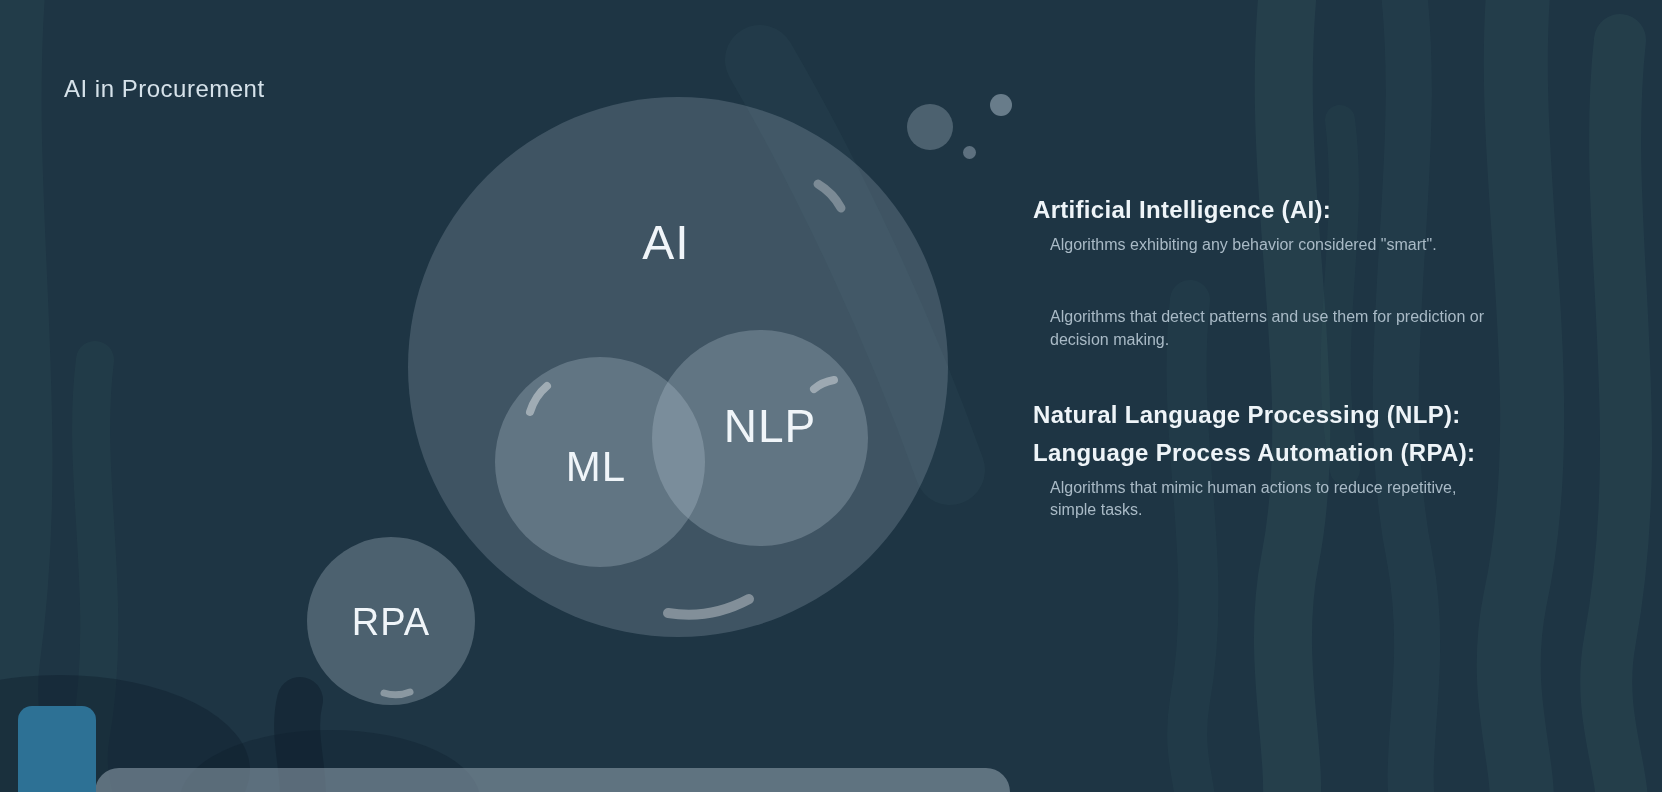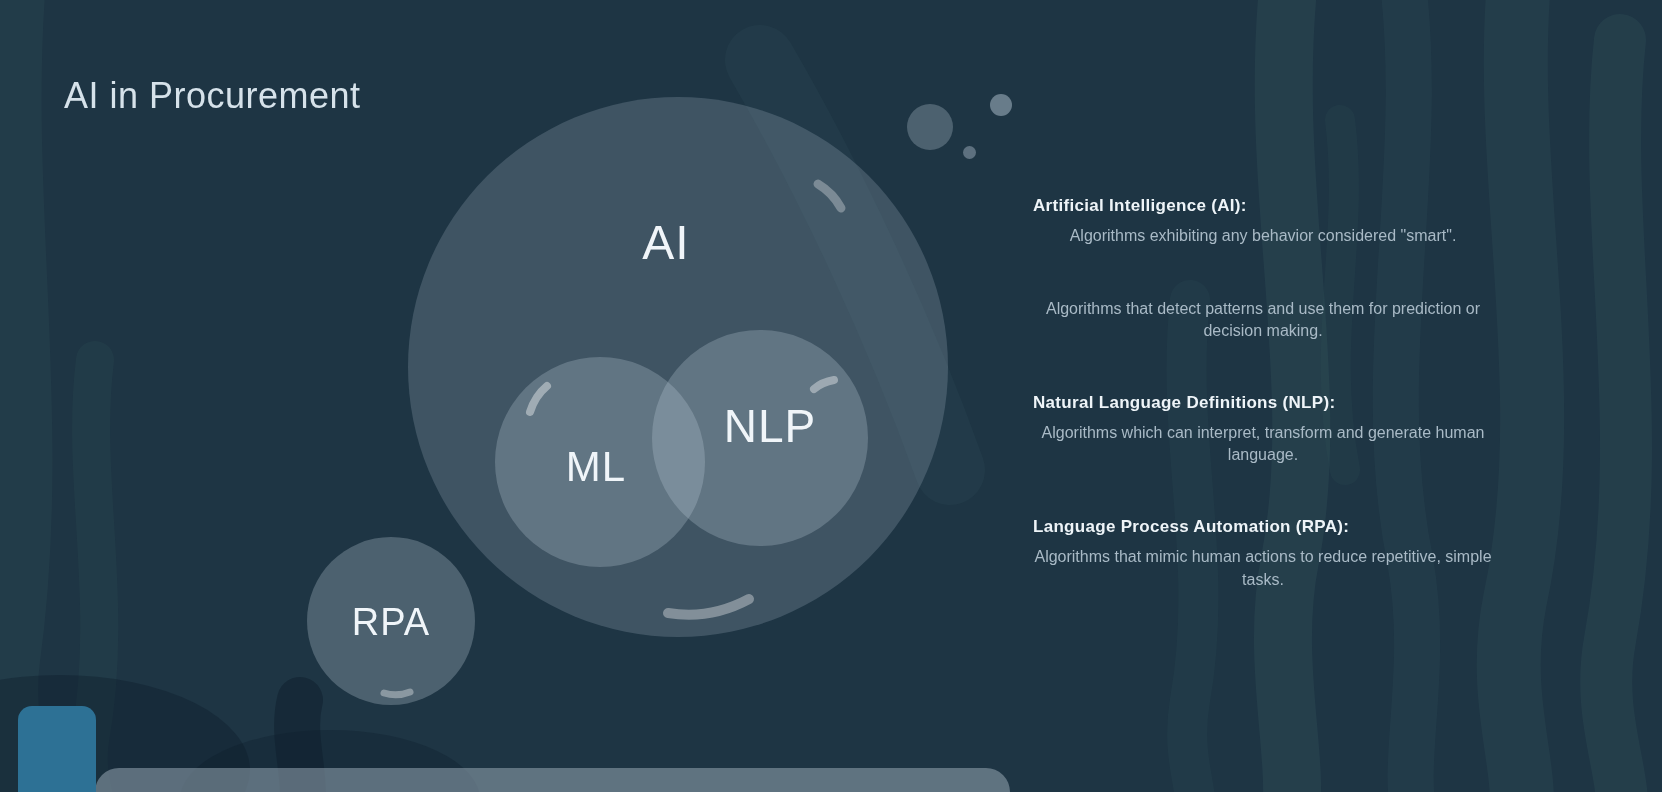--- a/index.html
+++ b/index.html
@@ -21,21 +21,21 @@
   }
 
   
   .title-block {
     position: absolute;
     left: 64px;
     top: 76px;
     z-index: 5;
   }
   .subtitle {
-    font-size: 36px;
+    font-size: 24px;
     font-weight: 400;
     letter-spacing: 0.5px;
     color: #d6e2ea;
     line-height: 1.1;
     text-align: right;
   }
   .main-title {
     font-size: 60px;
     font-weight: 700;
     letter-spacing: 0.5px;
@@ -88,34 +88,33 @@
 
   
   .definitions {
     position: absolute;
     left: 1033px;
     top: 196px;
     width: 460px;
     z-index: 5;
   }
   .def-term {
-    font-size: 17px;
+    font-size: 24px;
     font-weight: 700;
     letter-spacing: 0.3px;
     color: #eef4f8;
     margin: 0 0 9px 0;
     line-height: 1.2;
   }
   .def-desc {
     font-size: 16px;
     font-weight: 400;
     color: #a9bac6;
     line-height: 1.4;
-    margin: 0 0 50px 0;
-    text-align: center;
+    margin: 0 0 50px 17px;
   }
 </style>
 </head>
 <body>
 
 <div class="canvas">
 
   <svg class="bg-svg" viewBox="0 0 1662 792" xmlns="http://www.w3.org/2000/svg">
 
     <path d="M 1290 -30 C 1265 180 1325 380 1290 560 C 1270 660 1300 760 1290 820" stroke="rgba(110,165,150,0.09)" stroke-width="58" fill="none" stroke-linecap="round"></path>
@@ -170,22 +169,21 @@
     <div>
       <p class="def-term">Artificial Intelligence (AI):</p>
       <p class="def-desc">Algorithms exhibiting any behavior considered "smart".</p>
     </div>
 
     <div>
       <p class="def-desc">Algorithms that detect patterns and use them for prediction or decision making.</p>
     </div>
 
     <div>
-      <p class="def-term">Natural Language Definitions (NLP):</p>
-      <p class="def-desc">Algorithms which can interpret, transform and generate human language.</p>
+      <p class="def-term">Natural Language Processing (NLP):</p>
     </div>
 
     <div>
       <p class="def-term">Language Process Automation (RPA):</p>
       <p class="def-desc">Algorithms that mimic human actions to reduce repetitive, simple tasks.</p>
     </div>
 
   </div>
 
 </div>

